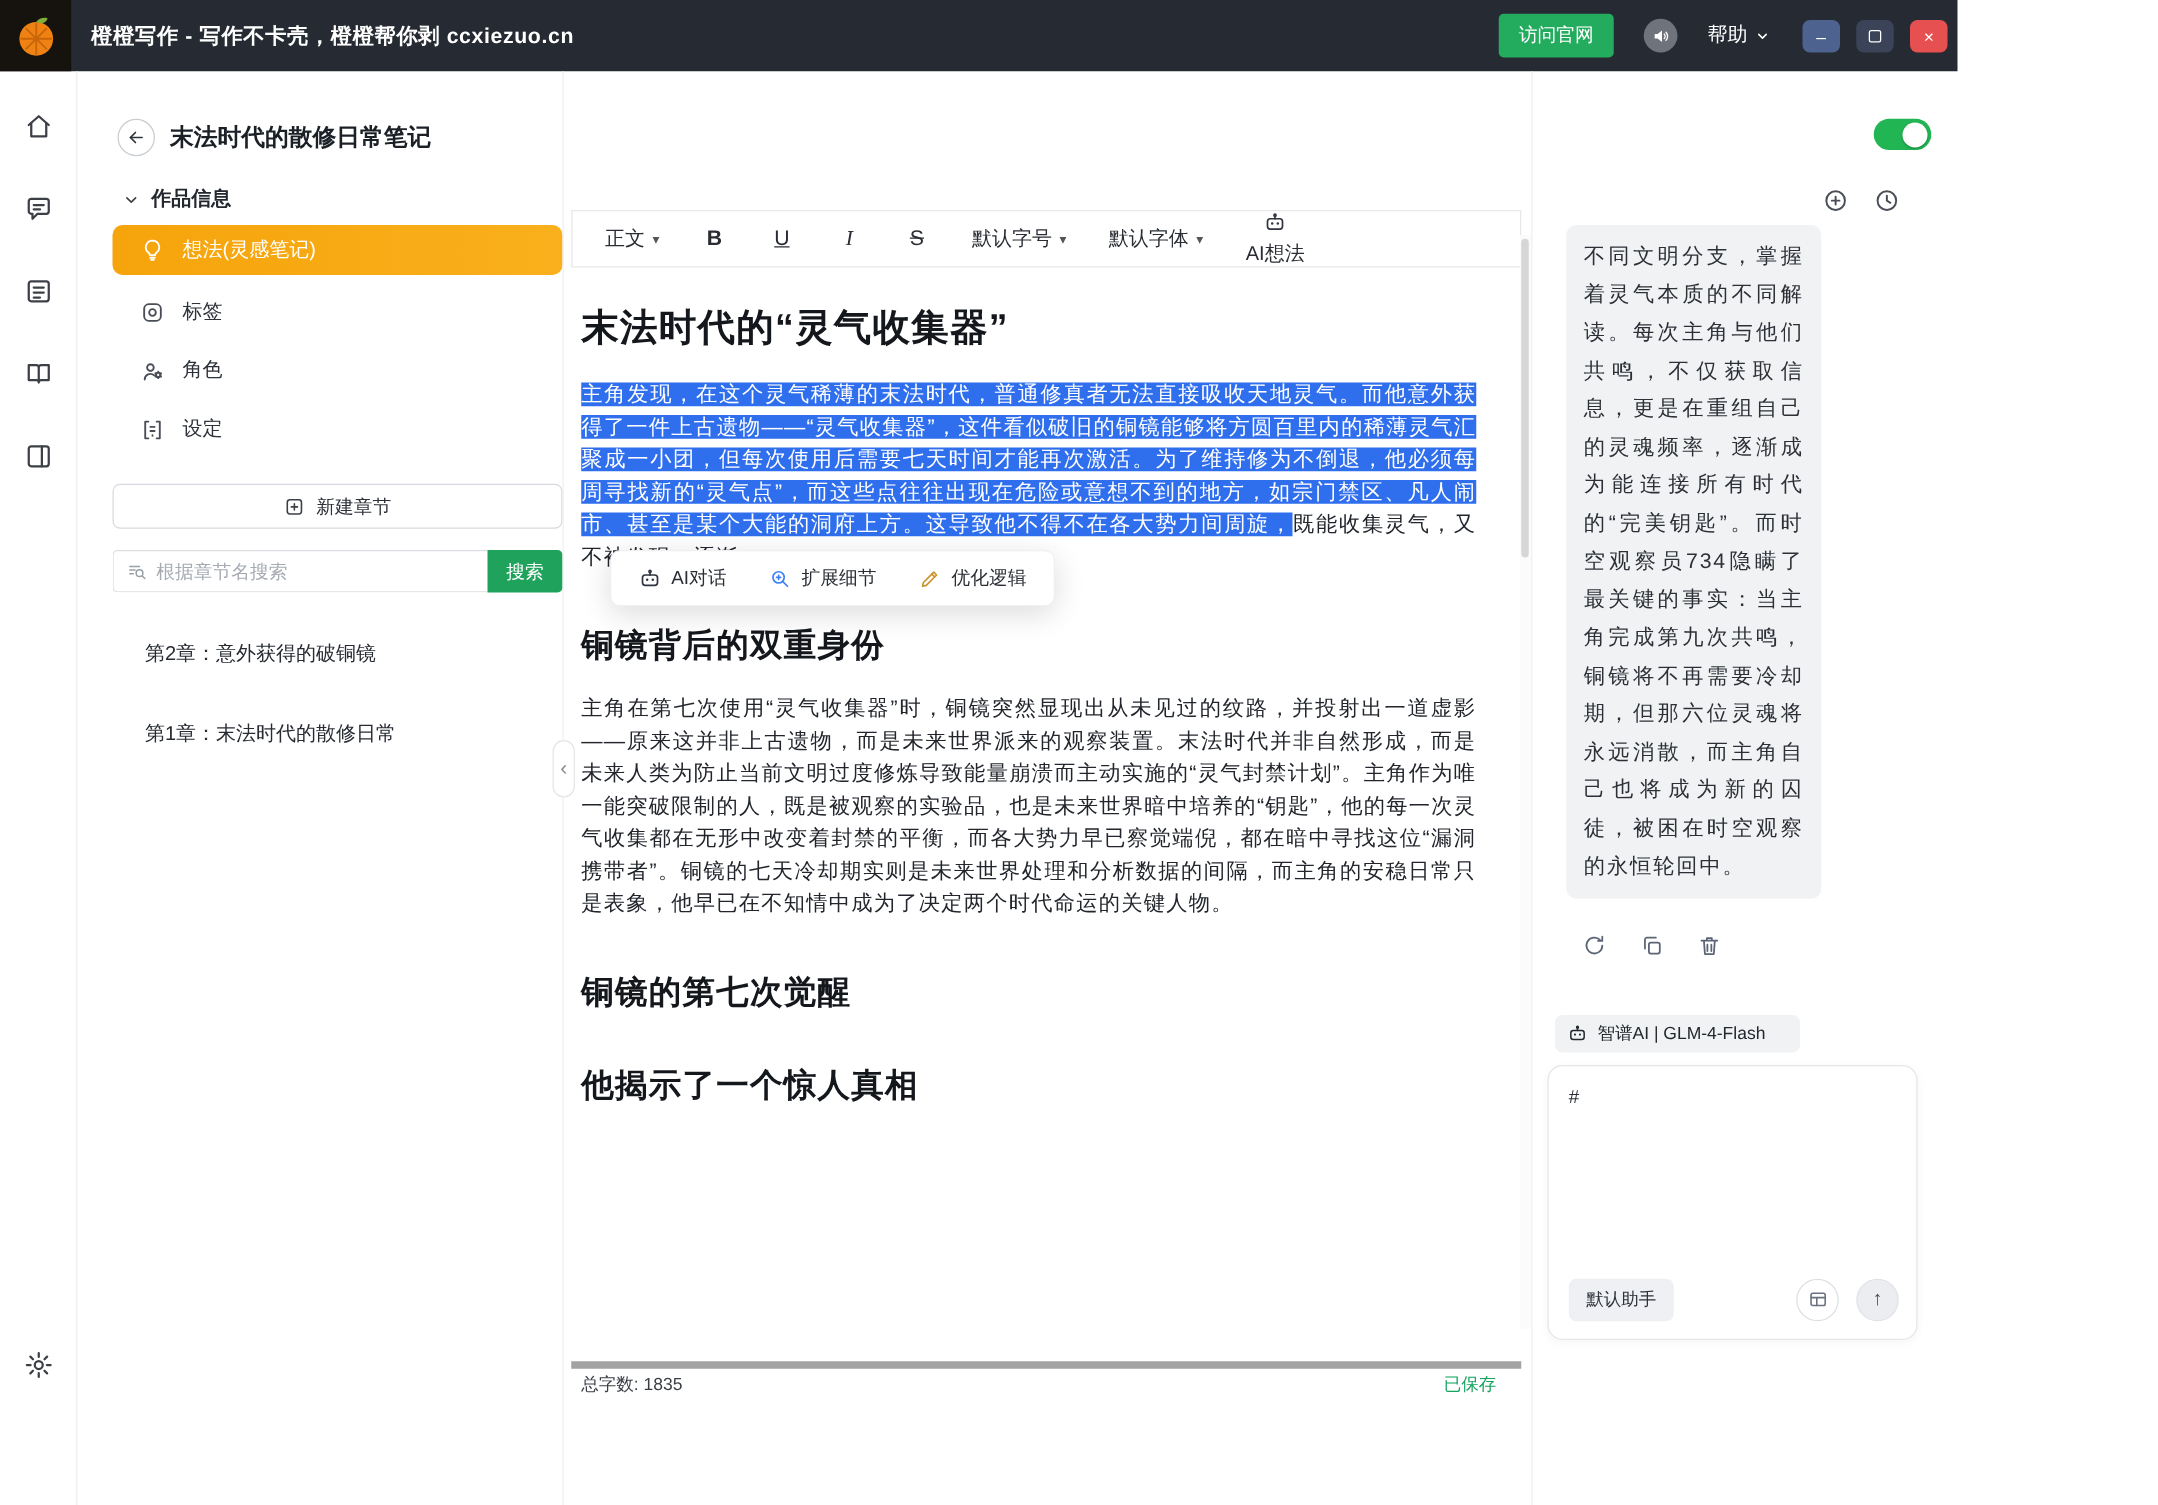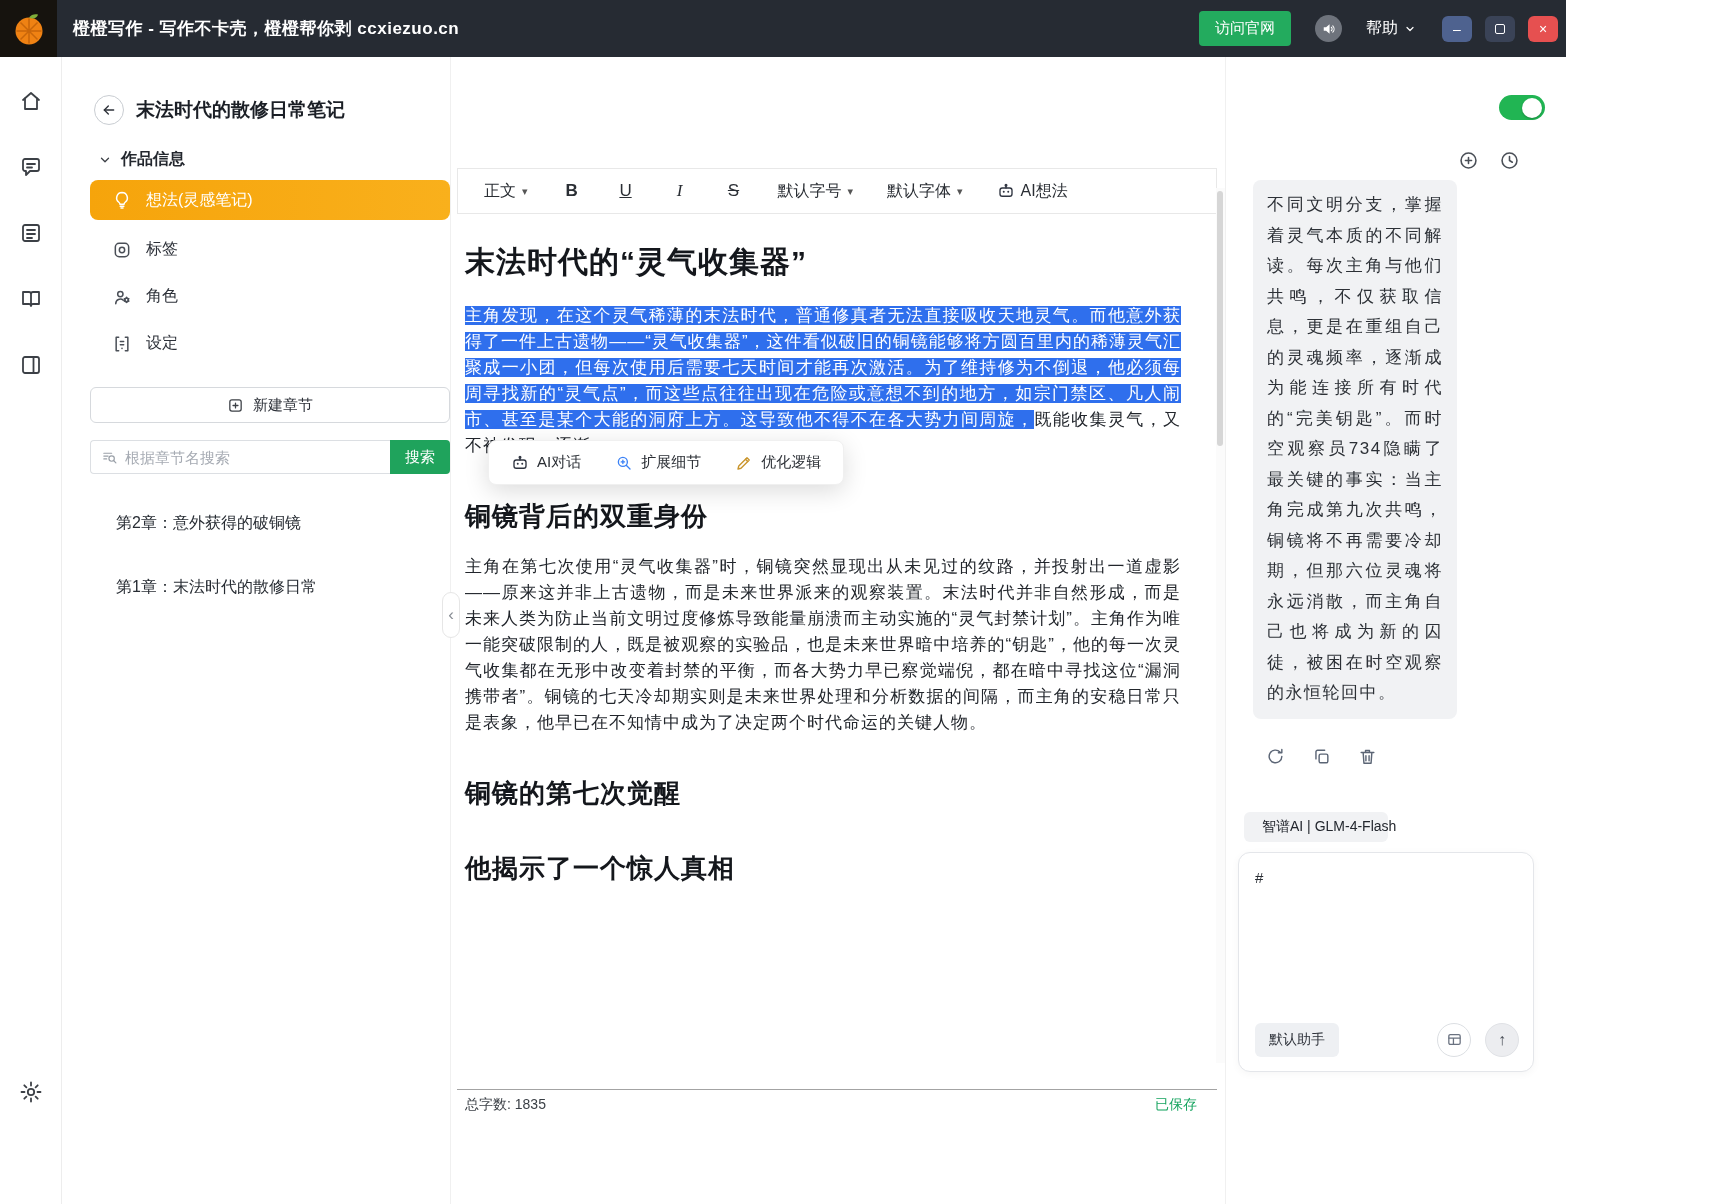--- a/index.html
+++ b/index.html
@@ -65,39 +65,39 @@
   .fmt.u { text-decoration:underline; }
   .fmt.i { font-style:italic; font-family:"Liberation Serif",serif; }
   .fmt.s { text-decoration:line-through; }
   .scrollarea { height:875px; overflow:hidden; padding:0 44px 0 14px; position:relative; }
   .doc-h1 { margin-top:28px; font-size:30px; font-weight:700; color:#14171c; letter-spacing:1px; }
   .body-p { margin-top:20px; font-size:17px; line-height:26px; color:#22262c; letter-spacing:1px; text-align:justify; }
   .sel { background:#2f6fed; color:#fff; }
   .doc-h2 { margin-top:40px; font-size:26px; font-weight:700; color:#14171c; letter-spacing:1px; }
   .popup { position:absolute; left:37px; top:383px; background:#fff; border:1px solid #f0f0f0; border-radius:8px; box-shadow:0 6px 24px rgba(0,0,0,.14); display:flex; align-items:center; gap:34px; padding:12px 22px; z-index:5; }
   .pitem { display:flex; align-items:center; gap:8px; font-size:15px; color:#2a2e34; cursor:pointer; white-space:nowrap; }
-  .robot { color:#2f3440; }
+  .robot { color:#2f3440;flex-direction:column; }
   .mag { color:#3b82f6; }
   .pen { color:#c9952c; }
   .collapse-handle { position:absolute; left:-9px; top:535px; width:18px; height:46px; background:#fff; border:1px solid #e6e6e6; border-radius:9px; display:flex; align-items:center; justify-content:center; color:#878c93; font-size:17px; cursor:pointer; z-index:4; }
   .scrollbar { position:absolute; right:0; top:131px; width:9px; height:875px; background:#fbfbfb; }
   .thumb { position:absolute; top:3px; left:1px; width:6px; height:255px; border-radius:3px; background:#d6d6d6; }
-  .editor-footer { margin:0 8px 0 6px; height:31px; border-top:1px solid #a3a3a3; display:flex; align-items:center; justify-content:space-between; padding:0 20px 0 8px; font-size:14px; color:#3a3f45; background:#fff; }
+  .editor-footer { margin:0 8px 0 6px; height:31px; border-top:6px solid #a3a3a3; display:flex; align-items:center; justify-content:space-between; padding:0 20px 0 8px; font-size:14px; color:#3a3f45; background:#fff; }
   .saved { color:#16a45f; }
 
   
   .panel { flex:1; position:relative; border-left:1px solid #f0f0f0; padding-left:12px; }
   .toggle { position:absolute; top:38px; right:21px; width:46px; height:25px; border-radius:13px; background:#21b553; cursor:pointer; }
   .knob { position:absolute; top:2.5px; right:3px; width:20px; height:20px; border-radius:50%; background:#fff; box-shadow:0 1px 2px rgba(0,0,0,.25); }
   .panel-icons { position:absolute; top:93px; right:46px; display:flex; gap:20px; color:#4a4f57; }
   .pic { width:21px; height:21px; cursor:pointer; }
   .ai-card { margin-top:123px; margin-left:15px; width:204px; background:#f1f2f4; border-radius:8px; padding:10px 14px; font-size:17px; line-height:30.5px; letter-spacing:1.5px; color:#2c3036; text-align:justify; }
   .card-actions { margin:28px 0 0 28px; display:flex; gap:27px; color:#5b6575; }
   .ca { width:19px; height:19px; cursor:pointer; }
-  .model-bar { margin:46px 0 0 6px; width:144px; height:30px; background:#f1f2f4; border-radius:6px; display:flex; align-items:center; gap:8px; padding:0 10px; font-size:14px; color:#23272e; cursor:pointer; white-space:nowrap; }
+  .model-bar { margin:46px 0 0 6px; width:196px; height:30px; background:#f1f2f4; border-radius:6px; display:flex; align-items:center; gap:8px; padding:0 10px; font-size:14px; color:#23272e; cursor:pointer; white-space:nowrap; }
   .input-card { margin-top:10px; width:296px; height:220px; background:#fff; border:1px solid #e4e6ea; border-radius:12px; position:relative; padding:16px; box-shadow:0 2px 8px rgba(0,0,0,.04); }
   .ai-input { font-size:15px; color:#2a2e34; min-height:20px; cursor:text; }
   .input-row { position:absolute; left:16px; right:14px; bottom:14px; display:flex; align-items:center; }
   .chip { background:#eef0f3; border-radius:6px; padding:8px 14px; font-size:14px; color:#2d3139; cursor:pointer; }
   .irow-spacer { flex:1; }
   .circ { width:34px; height:34px; border-radius:50%; border:1px solid #dcdfe3; display:flex; align-items:center; justify-content:center; color:#6a7280; margin-left:14px; cursor:pointer; background:#fff; }
   .circ.send { background:#ecedf0; border-color:#e0e2e6; color:#4a4f57; font-size:16px; }
 </style>
 </head>
 <body>

